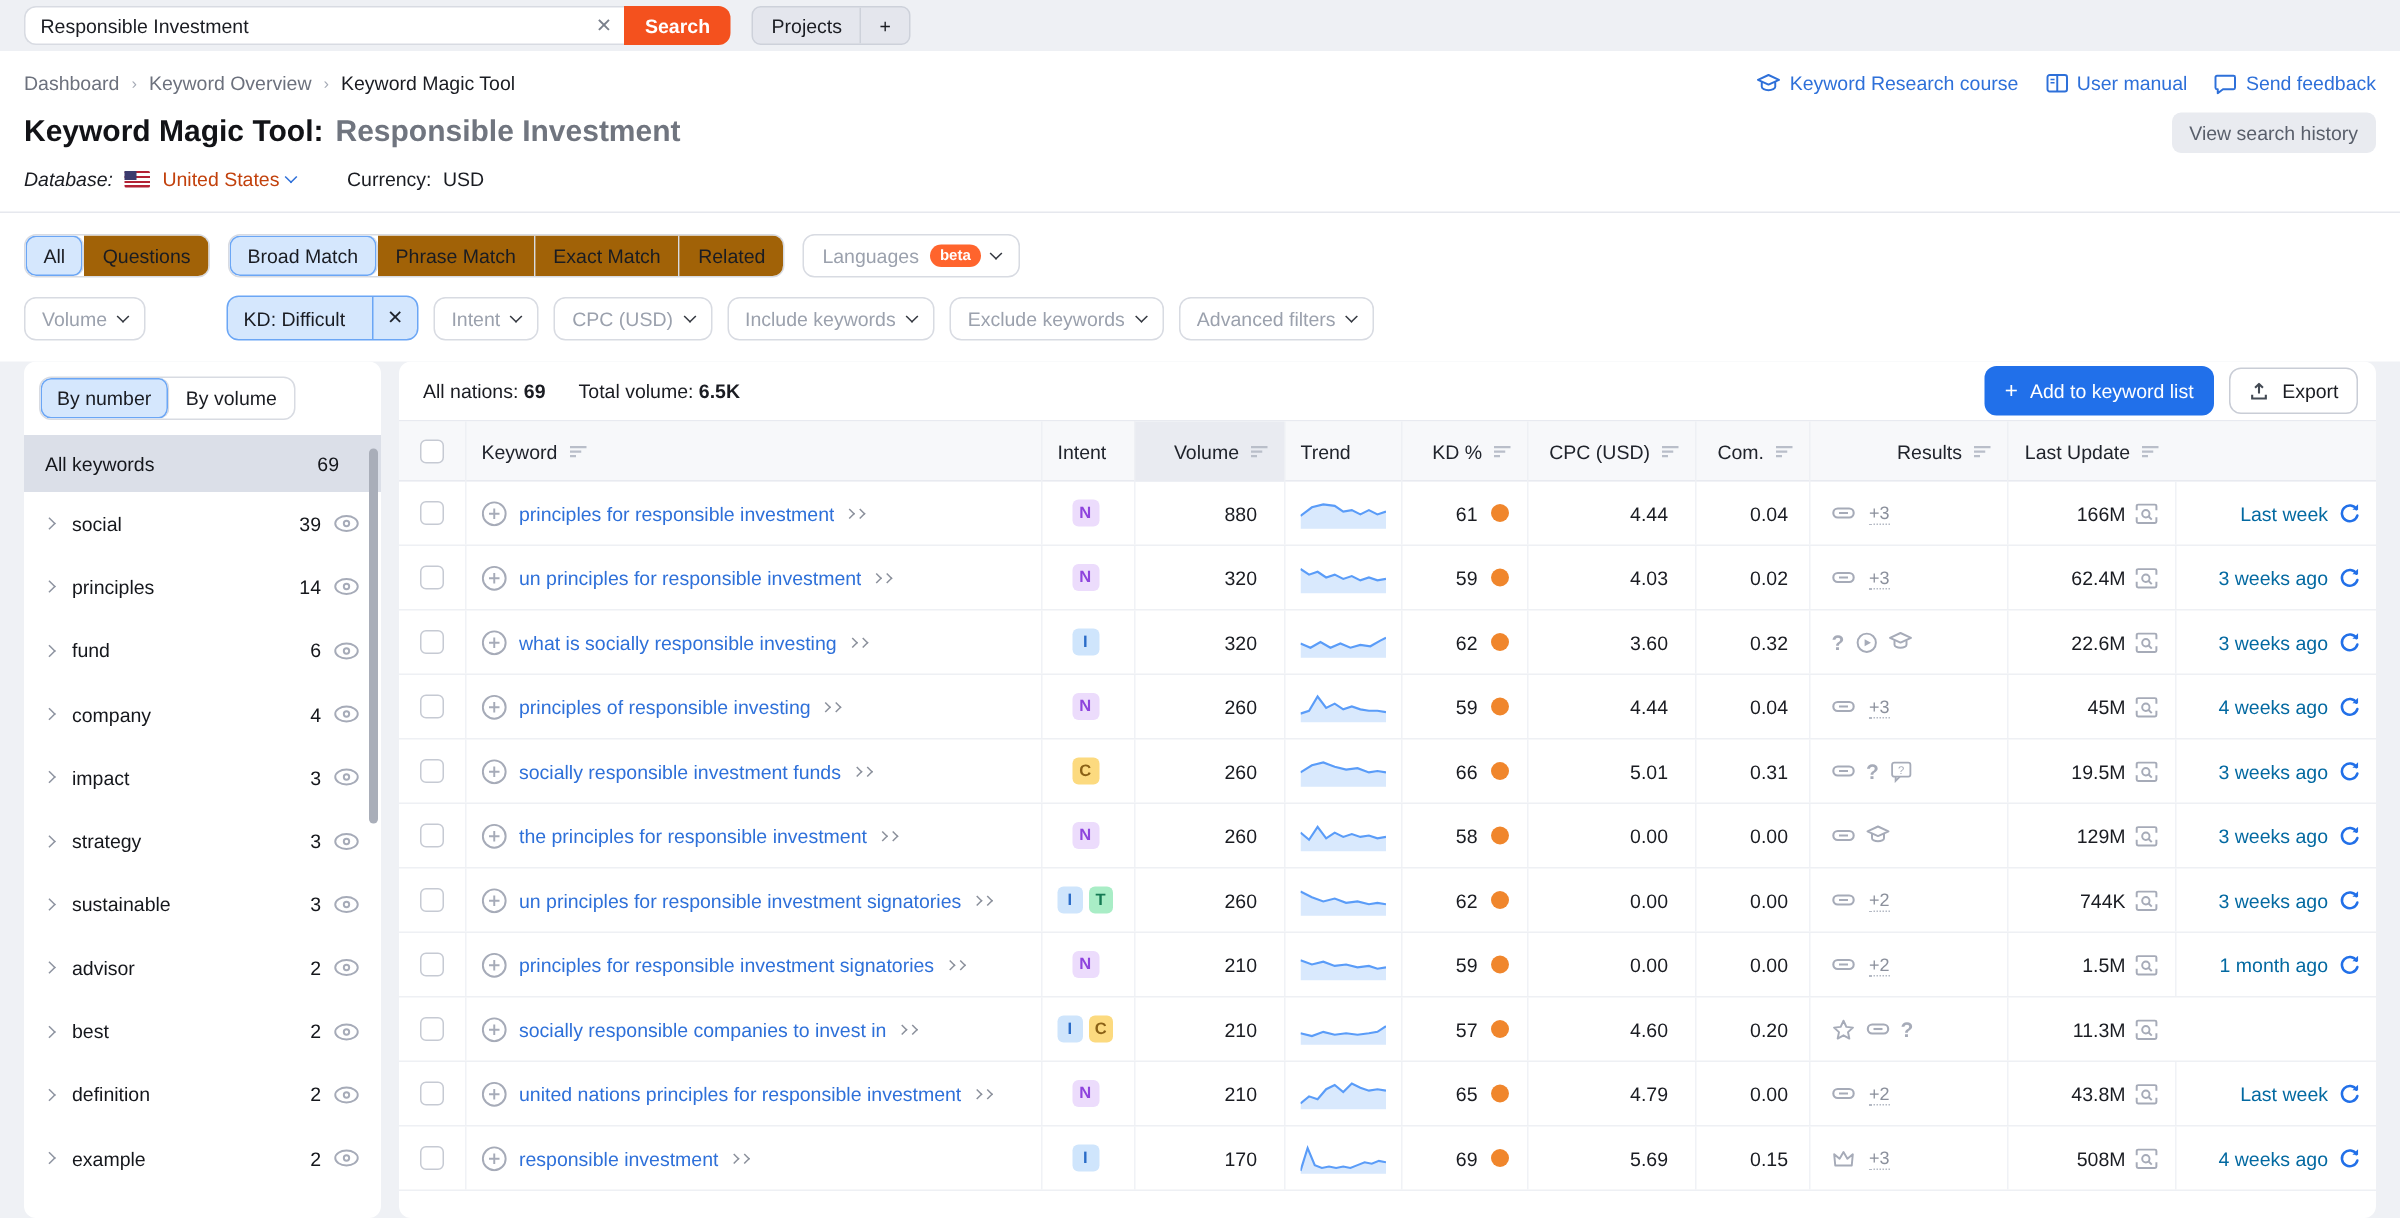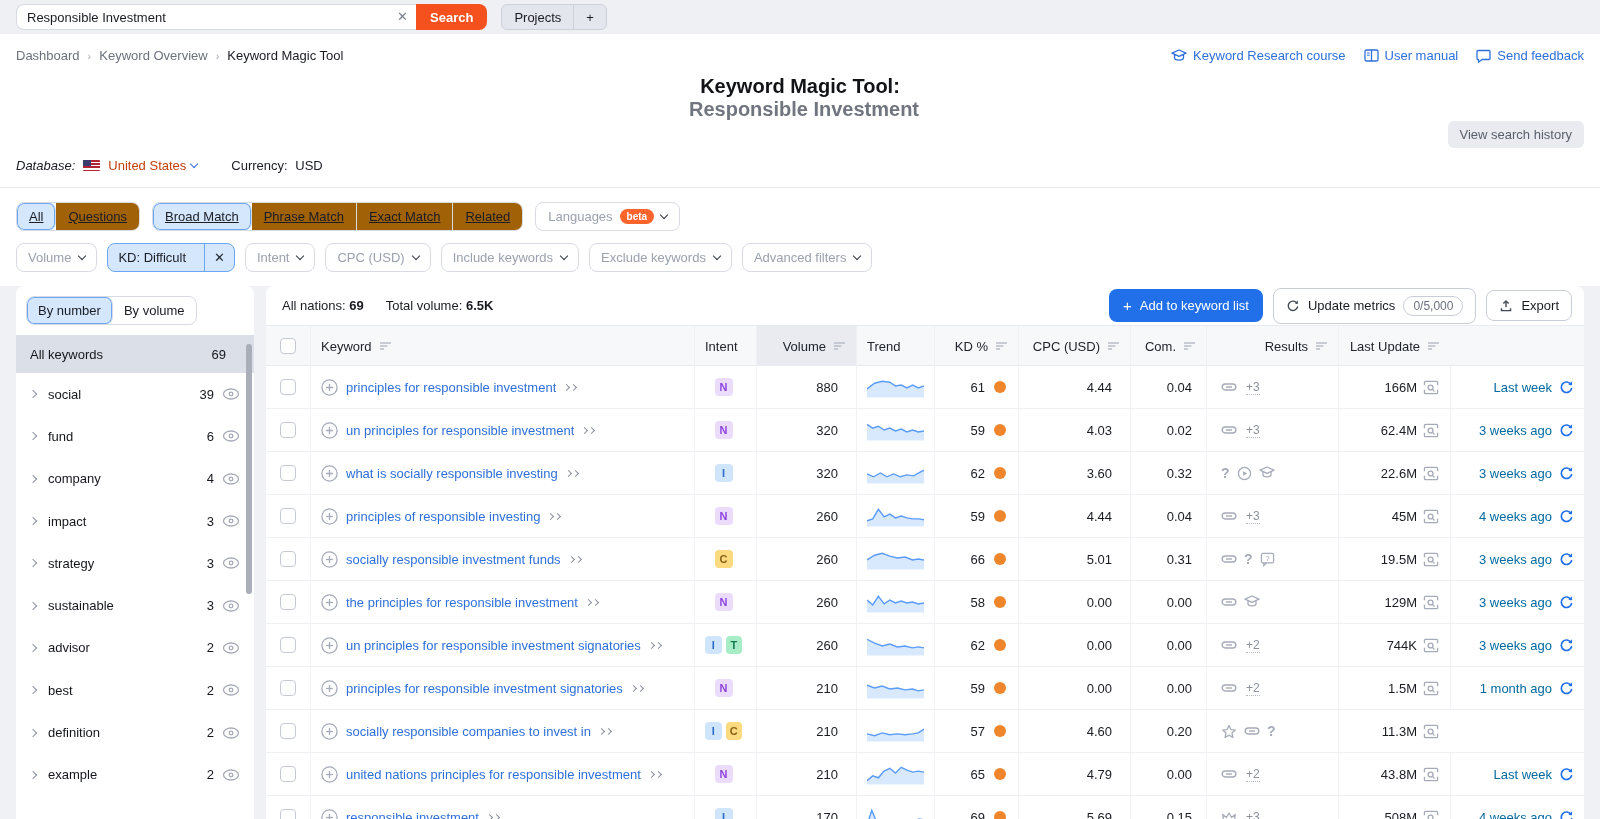--- a/index.html
+++ b/index.html
@@ -23,21 +23,21 @@
   .projects-group .divider { width:1px; height:100%; background:#cdd1da; }
 
   
   .page-head { padding:14px 16px 0 16px; background:#fff; }
   .crumb-row { display:flex; align-items:center; }
   .crumbs { display:flex; align-items:center; gap:8px; color:#6c717d; }
   .crumbs .sep { color:#a6abb6; font-size:11px; }
   .crumbs .last { color:#1a1c22; }
   .head-links { margin-left:auto; display:flex; align-items:center; gap:18px; }
   .head-link { color:#2e70d9; display:flex; align-items:center; gap:6px; cursor:pointer; }
-  .title-row { display:flex; align-items:center; margin-top:12px;flex-direction:column; }
+  .title-row { display:flex; align-items:center; margin-top:12px; }
   .title-main { font-size:20px; font-weight:bold; color:#121317; }
   .title-query { font-size:20px; font-weight:bold; color:#70757f; margin-left:8px; }
   .history-btn { margin-left:auto; background:#e9ebf0; border:none; border-radius:6px;
     color:#595f6b; font-size:13px; padding:6px 12px; cursor:pointer; }
   .db-row { display:flex; align-items:center; margin-top:10px; padding-bottom:14px; gap:6px; }
   .db-label { color:#1a1c22;font-style:italic; }
   .flag { width:17px; height:11px; display:inline-block; position:relative; margin:0 2px;
     background:repeating-linear-gradient(#b22234 0 1.6px,#fff 1.6px 3.2px); border-radius:1px; }
   .flag:after { content:""; position:absolute; left:0; top:0; width:8px; height:6px; background:#3c3b6e; }
   .db-link { color:#c2410c; display:flex; align-items:center; gap:5px; cursor:pointer; }
@@ -53,21 +53,21 @@
   .tab-group { display:inline-flex; border:1px solid #d8dbe2; border-radius:8px; overflow:hidden; background:#fff; }
   .tab { padding:6px 12px; font-size:13px; color:#1a1c22; cursor:pointer; border-right:1px solid #d8dbe2; background:#a16207; }
   .tab:last-child { border-right:none; }
   .tab.active { background:#d5e7fd; box-shadow:inset 0 0 0 1px #6ba6f5; border-radius:7px; }
   .lang-pill { display:inline-flex; align-items:center; gap:7px; border:1px solid #d8dbe2;
     border-radius:8px; padding:6px 12px; color:#9ba1ad; cursor:pointer; }
   .beta { background:#ff642d; color:#fff; font-size:10px; font-weight:bold; border-radius:999px; padding:2px 7px; }
   .pills-row { display:flex; align-items:center; gap:10px; margin-top:12px; }
   .pill { display:inline-flex; align-items:center; gap:8px; border:1px solid #d8dbe2; border-radius:8px;
     padding:6px 11px; color:#9ba1ad; cursor:pointer; background:#fff; }
-  .pill.active { background:#d5e7fd; border-color:#6ba6f5; color:#1a1c22; padding:0; overflow:hidden; }
+  .pill.active { background:#d5e7fd; border-color:#6ba6f5; color:#1a1c22; padding:0; overflow:hidden;margin-left:44px; }
   .pill.active .pl { padding:6px 10px; }
   .pill.active .x { padding:6px 9px; border-left:1px solid #6ba6f5; color:#1f232b; font-weight:bold; }
 
   
   .main { background:#eff1f5; height:571px; display:flex; padding:0 16px; gap:12px; overflow:hidden; }
   .sidebar { width:238px; background:#fff; border-radius:8px; position:relative; overflow:hidden; flex:none; }
   .side-tabs { margin:10px; display:inline-flex; border:1px solid #d8dbe2; border-radius:8px; overflow:hidden; }
   .side-tab { padding:6px 11px; cursor:pointer; color:#1a1c22; border-right:1px solid #d8dbe2; }
   .side-tab:last-child { border-right:none; }
   .side-tab.active { background:#d5e7fd; box-shadow:inset 0 0 0 1px #6ba6f5; border-radius:7px; }
@@ -194,21 +194,21 @@
       <span class="currency">
         <span>Currency:</span>
         <span style="margin-left:4px;">USD</span>
       </span>
     </div>
   </div>
   <div class="head-sep"></div>
 
   <div class="filter-bar">
     <div class="tabs-row">
-      <div id="match-tabs" style="display:flex;gap:12px;text-decoration:underline;">
+      <div id="match-tabs" style="display:flex;gap:12px;">
           <div class="tab-group">
             <span class="tab active">All</span>
             <span class="tab">Questions</span>
           </div>
           <div class="tab-group">
             <span class="tab active">Broad Match</span>
             <span class="tab">Phrase Match</span>
             <span class="tab">Exact Match</span>
             <span class="tab">Related</span>
           </div>
@@ -267,20 +267,29 @@
             <span class="gchev"></span>
     <span class="gname">social</span>
     <span class="gcount">39</span>
     <svg width="18" height="12" viewBox="0 0 18 12">
               <ellipse cx="9" cy="6" rx="7.5" ry="5" fill="none" stroke="#a6abb8" stroke-width="1.3"></ellipse>
               <circle cx="9" cy="6" r="1.8" fill="none" stroke="#a6abb8" stroke-width="1.3"></circle>
             </svg>
           </div>
           <div class="group">
             <span class="gchev"></span>
+    <span class="gname">principles</span>
+    <span class="gcount">14</span>
+    <svg width="18" height="12" viewBox="0 0 18 12">
+              <ellipse cx="9" cy="6" rx="7.5" ry="5" fill="none" stroke="#a6abb8" stroke-width="1.3"></ellipse>
+              <circle cx="9" cy="6" r="1.8" fill="none" stroke="#a6abb8" stroke-width="1.3"></circle>
+            </svg>
+          </div>
+          <div class="group">
+            <span class="gchev"></span>
     <span class="gname">fund</span>
     <span class="gcount">6</span>
     <svg width="18" height="12" viewBox="0 0 18 12">
               <ellipse cx="9" cy="6" rx="7.5" ry="5" fill="none" stroke="#a6abb8" stroke-width="1.3"></ellipse>
               <circle cx="9" cy="6" r="1.8" fill="none" stroke="#a6abb8" stroke-width="1.3"></circle>
             </svg>
           </div>
           <div class="group">
             <span class="gchev"></span>
     <span class="gname">company</span>
@@ -367,28 +376,20 @@
           <span>Total volume:</span>
           <b>6.5K</b>
         </span>
         <div class="actions">
           <button class="btn-blue">
             <span style="font-size:15px;">+</span>
             <span>Add to keyword list</span>
           </button>
           <button class="btn-ghost">
             <svg width="14" height="14" viewBox="0 0 16 16">
-                <path d="M13.2 9.2A5.4 5.4 0 1 1 12.6 5" fill="none" stroke="#434a54" stroke-width="1.6" stroke-linecap="round"></path>
-                <path d="M13.6 1.6v3.6h-3.6z" fill="#434a54"></path>
-              </svg>
-            <span>Update metrics</span>
-            <span class="counter-pill">0/5,000</span>
-          </button>
-          <button class="btn-ghost">
-            <svg width="14" height="14" viewBox="0 0 16 16">
                 <path d="M8 2.5v7" stroke="#434a54" stroke-width="1.6" fill="none"></path>
                 <path d="M5 5.2 8 2.2l3 3" stroke="#434a54" stroke-width="1.6" fill="none" stroke-linejoin="round"></path>
                 <path d="M2.8 10.5v2.8h10.4v-2.8" stroke="#434a54" stroke-width="1.6" fill="none"></path>
               </svg>
             <span>Export</span>
           </button>
         </div>
       </div>
 
       <div class="cols thead" id="table-head">

